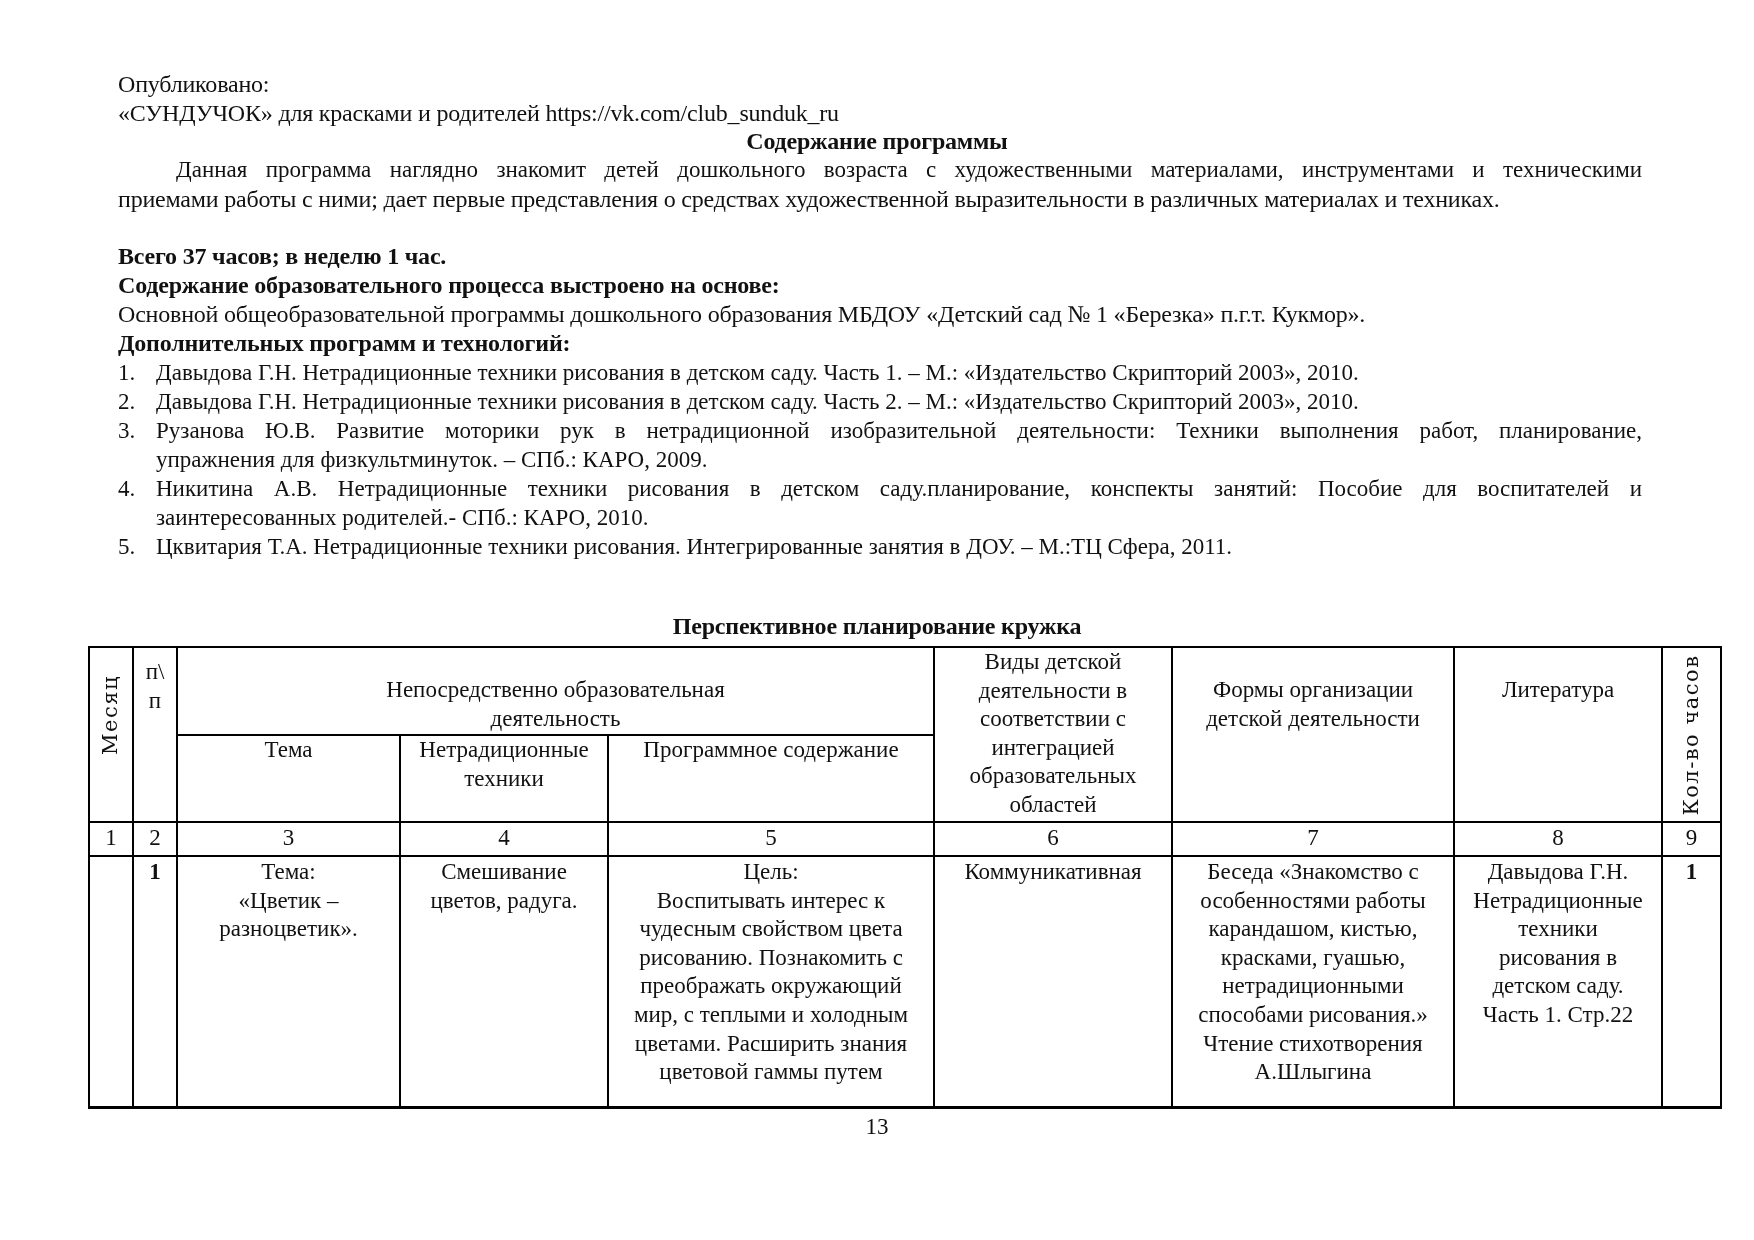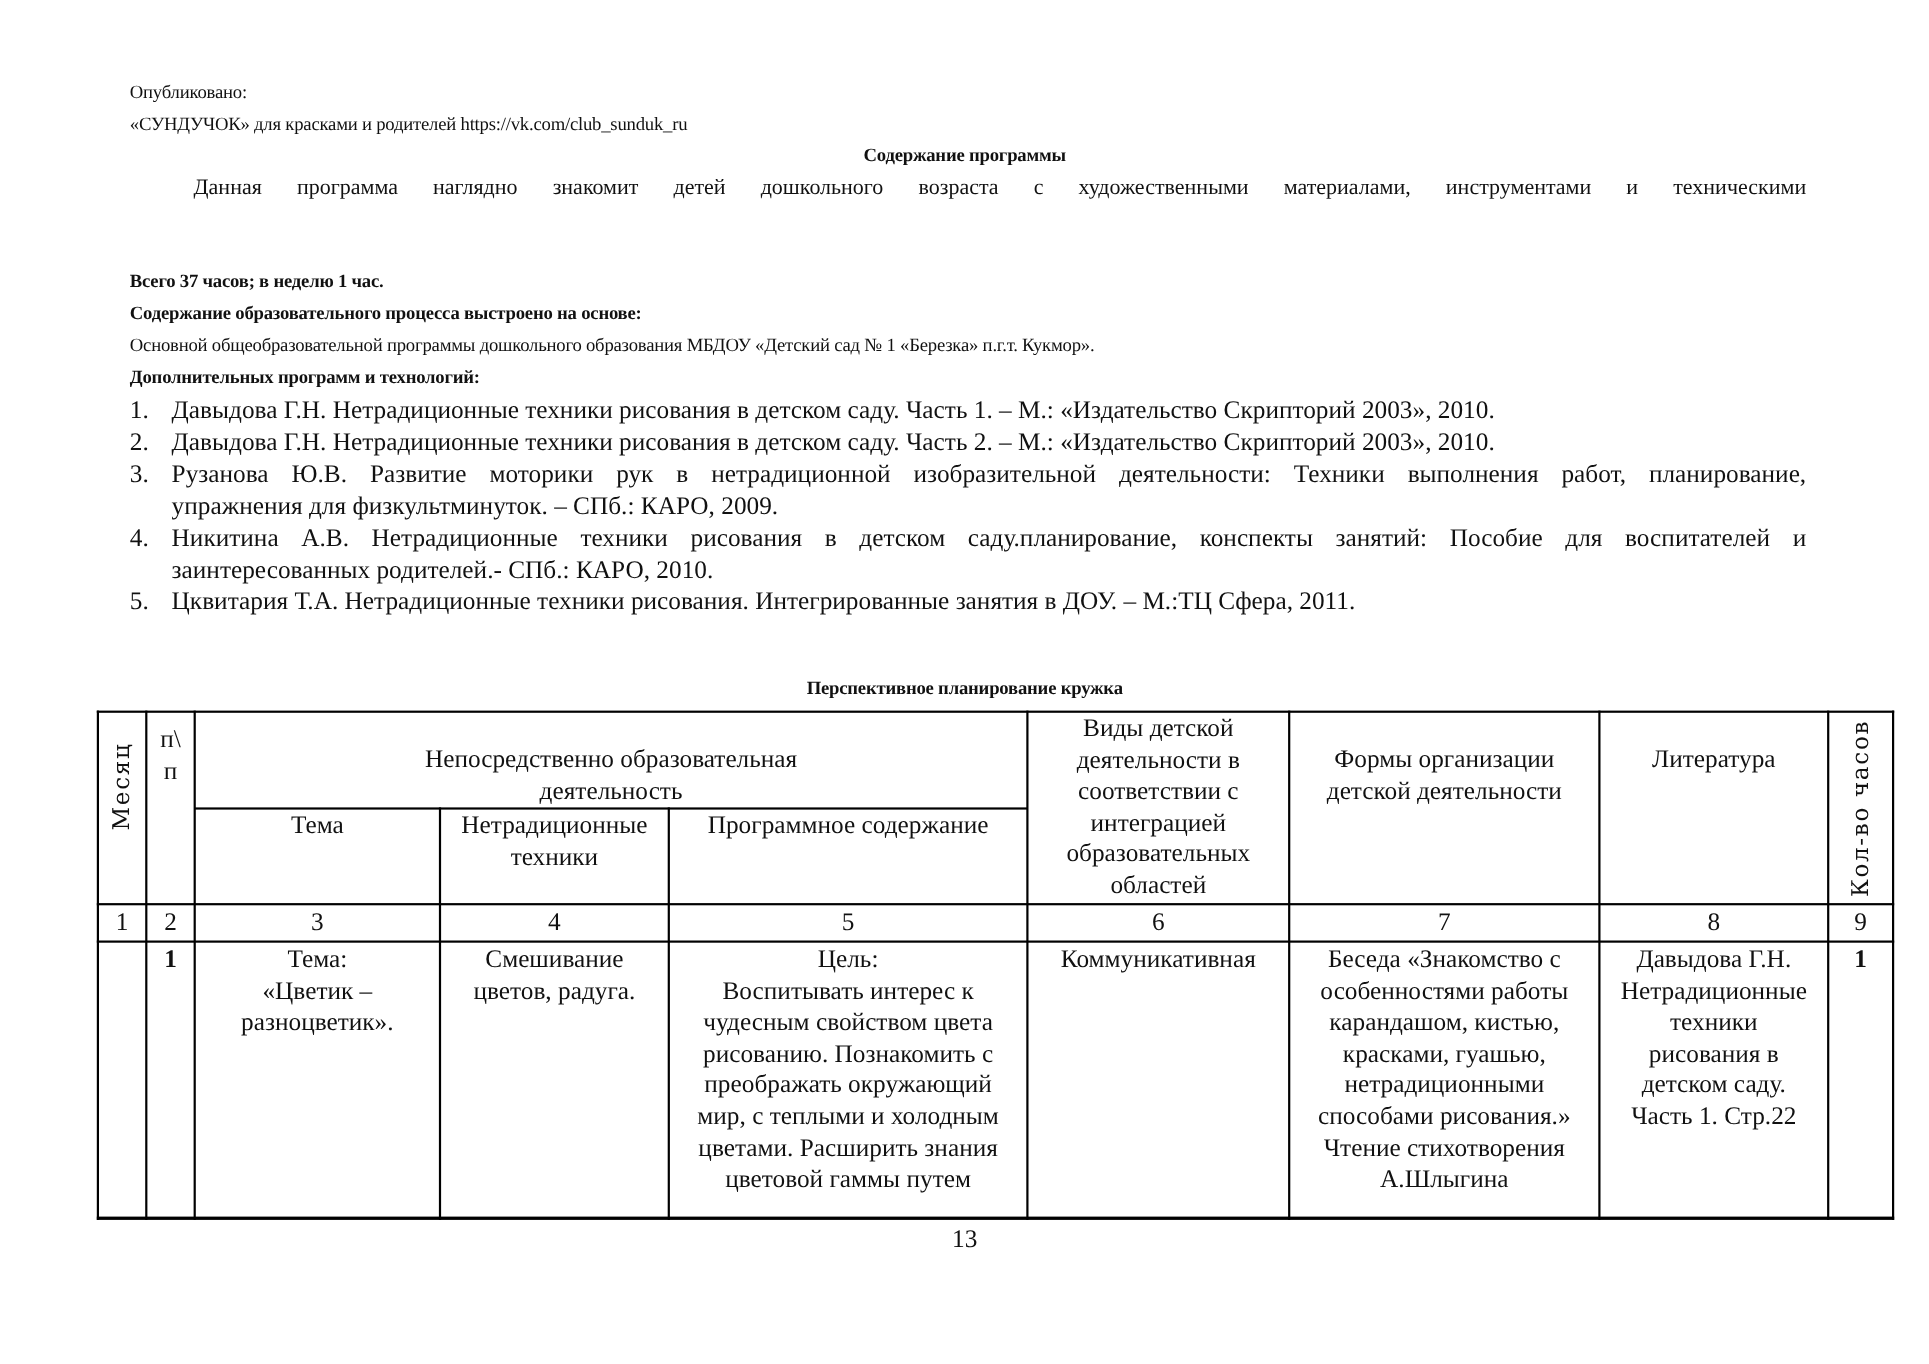--- a/index.html
+++ b/index.html
@@ -3,27 +3,27 @@
 <meta charset="utf-8">
 <style>
   html, body { margin: 0; padding: 0; background: #ffffff; }
   body {
     width: 1754px; height: 1240px; position: relative; overflow: hidden;
     font-family: "Liberation Serif", "DejaVu Serif", serif;
     color: #111111;
   }
   .page { position: absolute; left: 0; top: 0; width: 1754px; height: 1240px; }
   .line {
-    position: absolute; left: 118px; font-size: 17px; line-height: 28px;
+    position: absolute; left: 118px; font-size: 24px; line-height: 28px;
     white-space: nowrap; letter-spacing: -0.2px;
   }
   .bold { font-weight: bold; }
   .center { text-align: center; left: 0; width: 1754px; }
   .justify-line {
-    position: absolute; left: 118px; width: 1524px; font-size: 20px; line-height: 28px;
+    position: absolute; left: 118px; width: 1524px; font-size: 23px; line-height: 28px;
     text-align: justify; text-align-last: justify; white-space: nowrap;
   }
   .list-item {
     position: absolute; left: 118px; width: 1524px; font-size: 23px; line-height: 29px;
   }
   .list-item .num { position: absolute; left: 0; top: 0; }
   .list-item .txt { position: absolute; left: 38px; width: 1486px; }
   .jl { display: block; text-align: justify; text-align-last: justify; white-space: nowrap; }
   .nl { display: block; white-space: nowrap; }
 
@@ -45,20 +45,21 @@
 <body>
 
 <div class="page">
 
   <div class="line" style="top:70px;">Опубликовано:</div>
   <div class="line" style="top:99px;">«СУНДУЧОК» для красками и родителей https://vk.com/club_sunduk_ru</div>
 
   <div class="line bold center" style="top:127px;">Содержание программы</div>
 
   <div class="justify-line" style="top:156px; left:176px; width:1466px;">Данная программа наглядно знакомит детей дошкольного возраста с художественными материалами, инструментами и техническими</div>
+  <div class="line" style="top:185px;">приемами работы с ними; дает первые представления  о средствах художественной выразительности в различных материалах и техниках.</div>
 
   <div class="line bold" style="top:242px;">Всего  37 часов; в неделю  1  час.</div>
   <div class="line bold" style="top:271px;">Содержание образовательного процесса выстроено на основе:</div>
   <div class="line" style="top:300px;">Основной общеобразовательной программы дошкольного образования МБДОУ «Детский сад № 1 «Березка» п.г.т. Кукмор».</div>
   <div class="line bold" style="top:329px;">Дополнительных программ и технологий:</div>
 
   <div id="references">
       <div class="list-item" style="top: 358px;">
         <span class="num">1.</span>
         <span class="txt">

